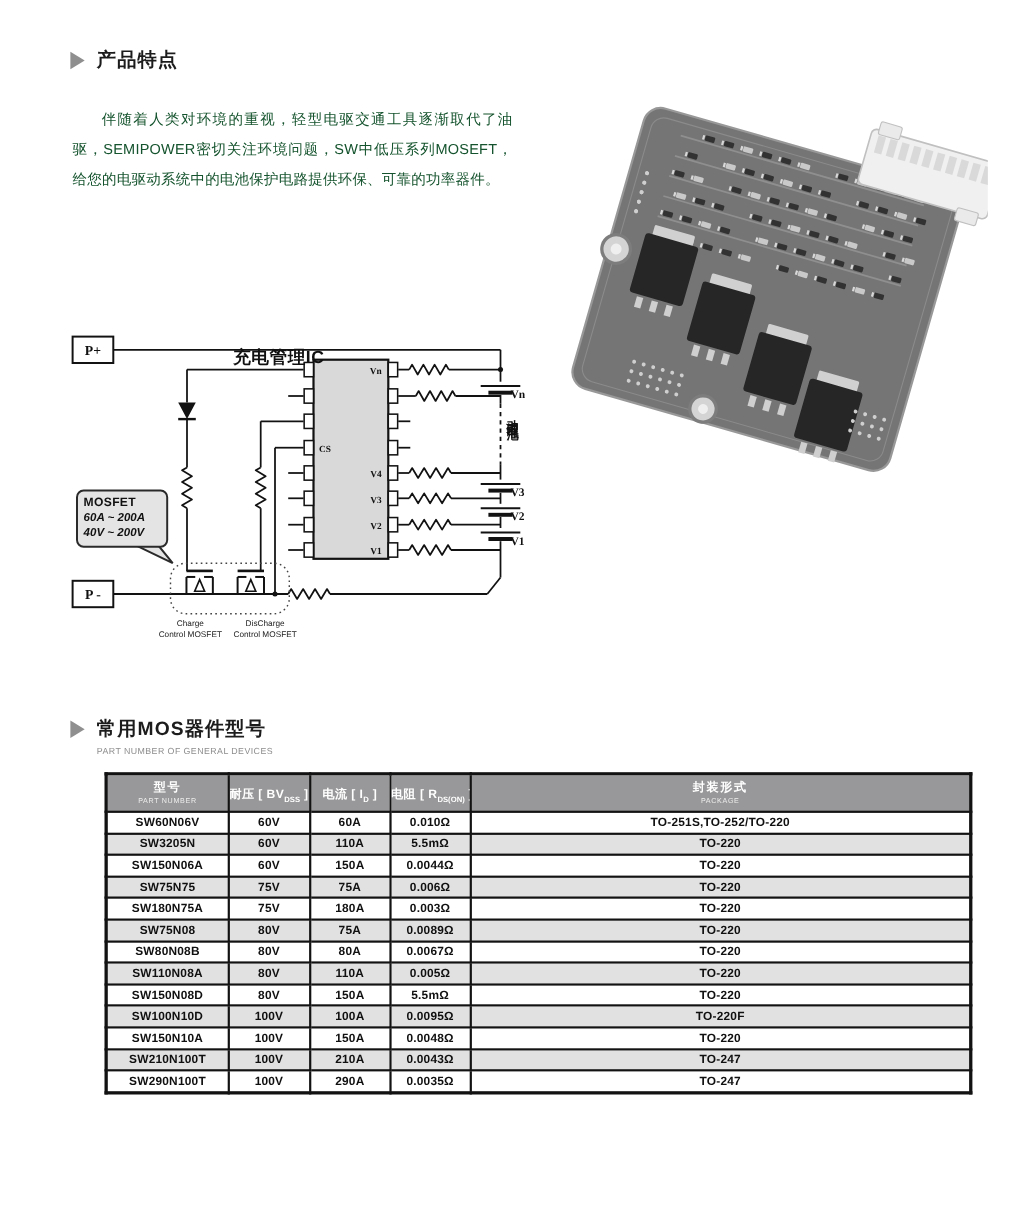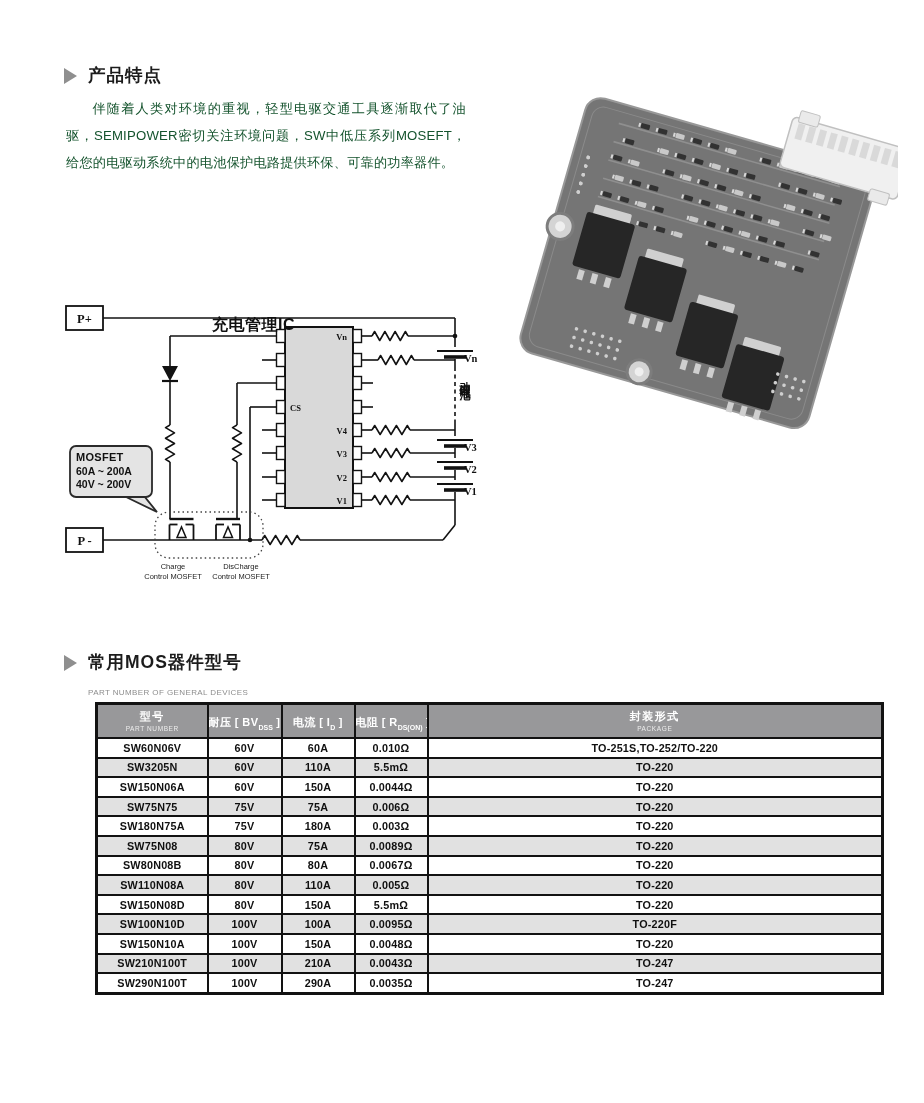--- a/index.html
+++ b/index.html
@@ -17,40 +17,40 @@
   .abs{position:absolute;}
 
   
   .sec-header{display:flex;align-items:flex-start;}
   .tri{
     width:0;height:0;border-left:13px solid var(--marker);
     border-top:8px solid transparent;border-bottom:8px solid transparent;
     margin-top:3px;margin-right:11px;flex:0 0 auto;
   }
   .sec-title{font-size:17.5px;font-weight:700;color:#1c1c1c;letter-spacing:1px;line-height:1.25;}
-  .sec-sub{font-size:8px;color:#8d8d8d;letter-spacing:.4px;margin-top:14px;font-weight:400;}
+  .sec-sub{font-size:8px;color:#8d8d8d;letter-spacing:.4px;margin-top:4px;font-weight:400;}
 
   
   .intro{
     width:400px;font-size:13.2px;line-height:27px;letter-spacing:.2px;
     color:#14532d;text-align:justify;text-indent:2em;font-weight:500;
   }
 
   
   .circuit{width:440px;height:300px;}
   .circuit svg{position:absolute;left:0;top:0;}
   .clabel{position:absolute;color:#111;}
   .lbl-chargeic{left:152px;top:15px;font-size:16px;font-weight:700;letter-spacing:.5px;}
   .lbl-pack{
     left:399px;top:72px;font-size:11px;font-weight:700;letter-spacing:2px;
     writing-mode:vertical-rl;text-orientation:upright;line-height:1;
   }
   .lbl-callout{left:16px;top:150px;width:74px;line-height:1.32;}
   .lbl-callout .t{font-size:11px;font-weight:800;letter-spacing:.3px;}
-  .lbl-callout .r{font-size:10.5px;font-weight:700;}
+  .lbl-callout .r{font-size:10.5px;font-weight:700;font-style:italic;}
   .lbl-fet{width:100px;top:262px;text-align:center;font-size:7.5px;line-height:1.35;color:#222;font-weight:500;}
   .lbl-fet-charge{left:63px;}
   .lbl-fet-discharge{left:131px;}
 
   
   table.parts{
     border-collapse:collapse;table-layout:fixed;width:789px;
     border:3px solid var(--line);
   }
   table.parts th,table.parts td{
@@ -66,21 +66,21 @@
   table.parts tr.alt td{background:var(--row-alt);}
 
   .col-c1{width:111px;}.col-c2{width:74px;}.col-c3{width:73px;}.col-c4{width:73px;}
 
   
   .pcb{width:400px;height:345px;}
 </style>
 </head>
 <body>
 
-<div class="abs sec-header" style="left:64px;top:65px;">
+<div class="abs sec-header" style="left:64px;top:44px;">
   <span class="tri"></span>
   <span class="sec-title">产品特点</span>
 </div>
 
 <div class="abs intro" style="left:66px;top:95px;">伴随着人类对环境的重视，轻型电驱交通工具逐渐取代了油驱，SEMIPOWER密切关注环境问题，SW中低压系列MOSEFT，给您的电驱动系统中的电池保护电路提供环保、可靠的功率器件。</div>
 
 <div class="abs pcb" style="left:498px;top:96px;">
   <svg width="400" height="345" viewBox="0 0 400 345">
     <g transform="rotate(16 200 172)">
       <rect x="48" y="35" width="300" height="265" rx="16" fill="#757575" stroke="#989898" stroke-width="2"></rect>

